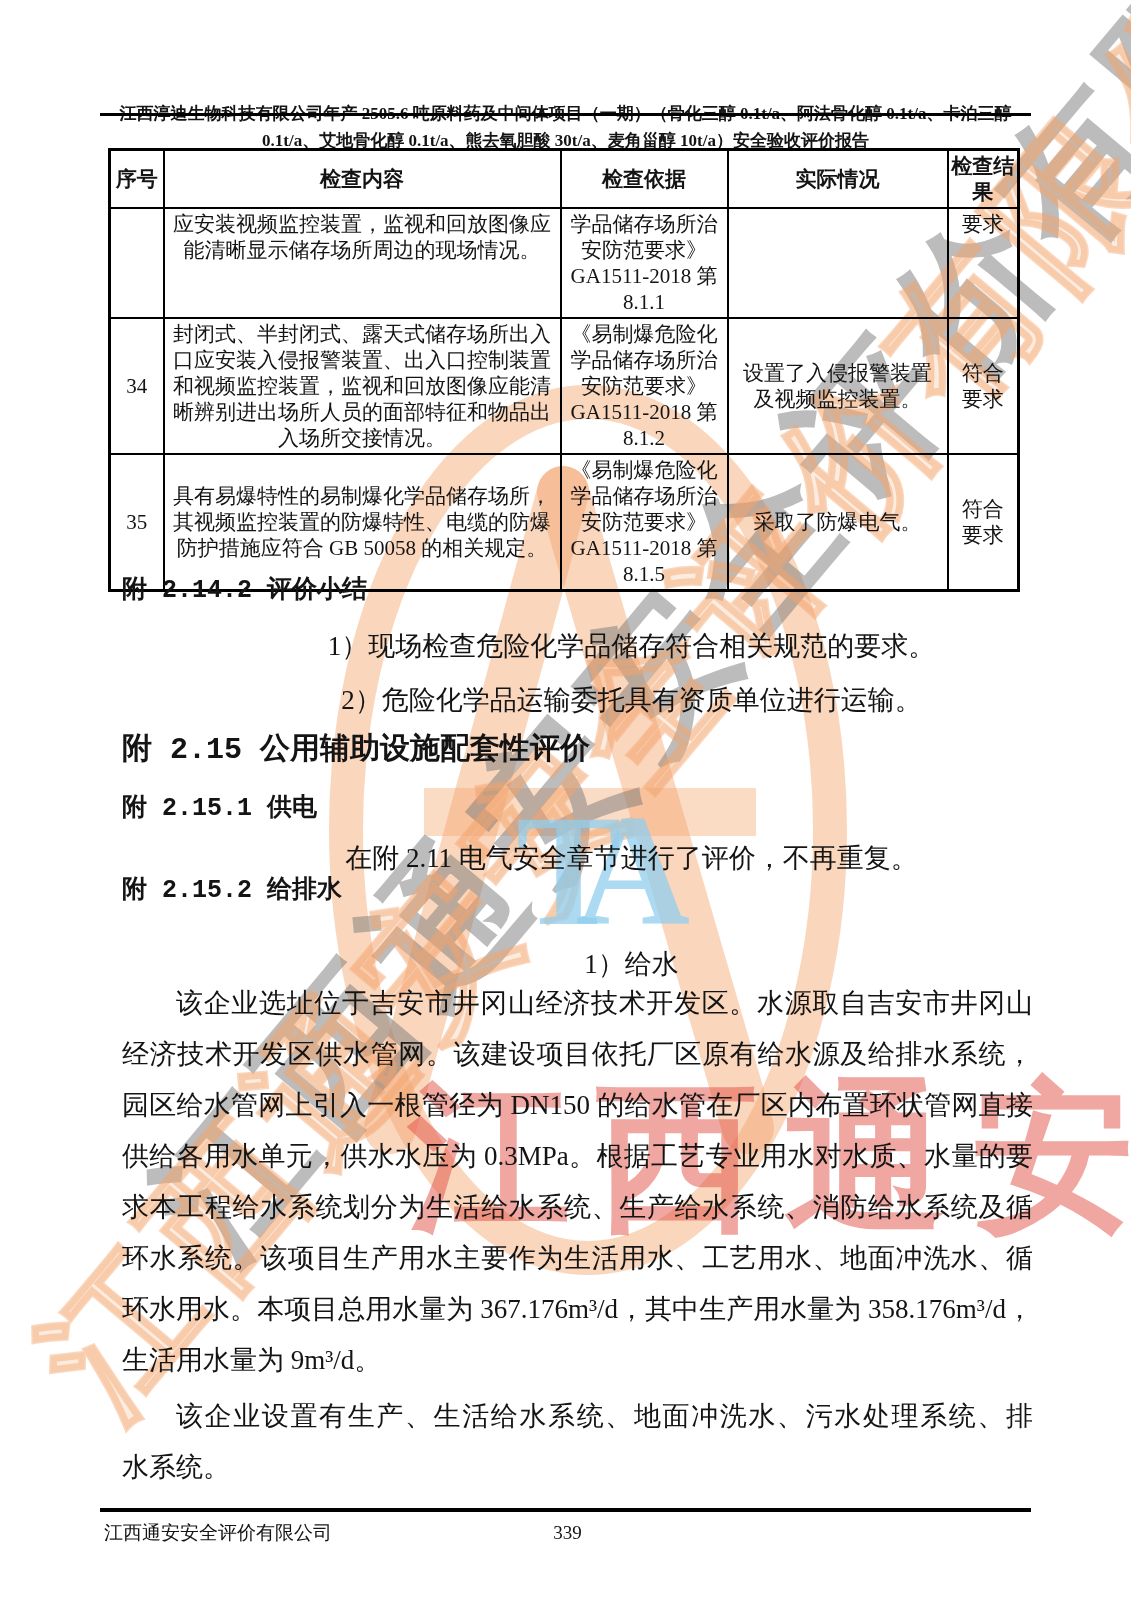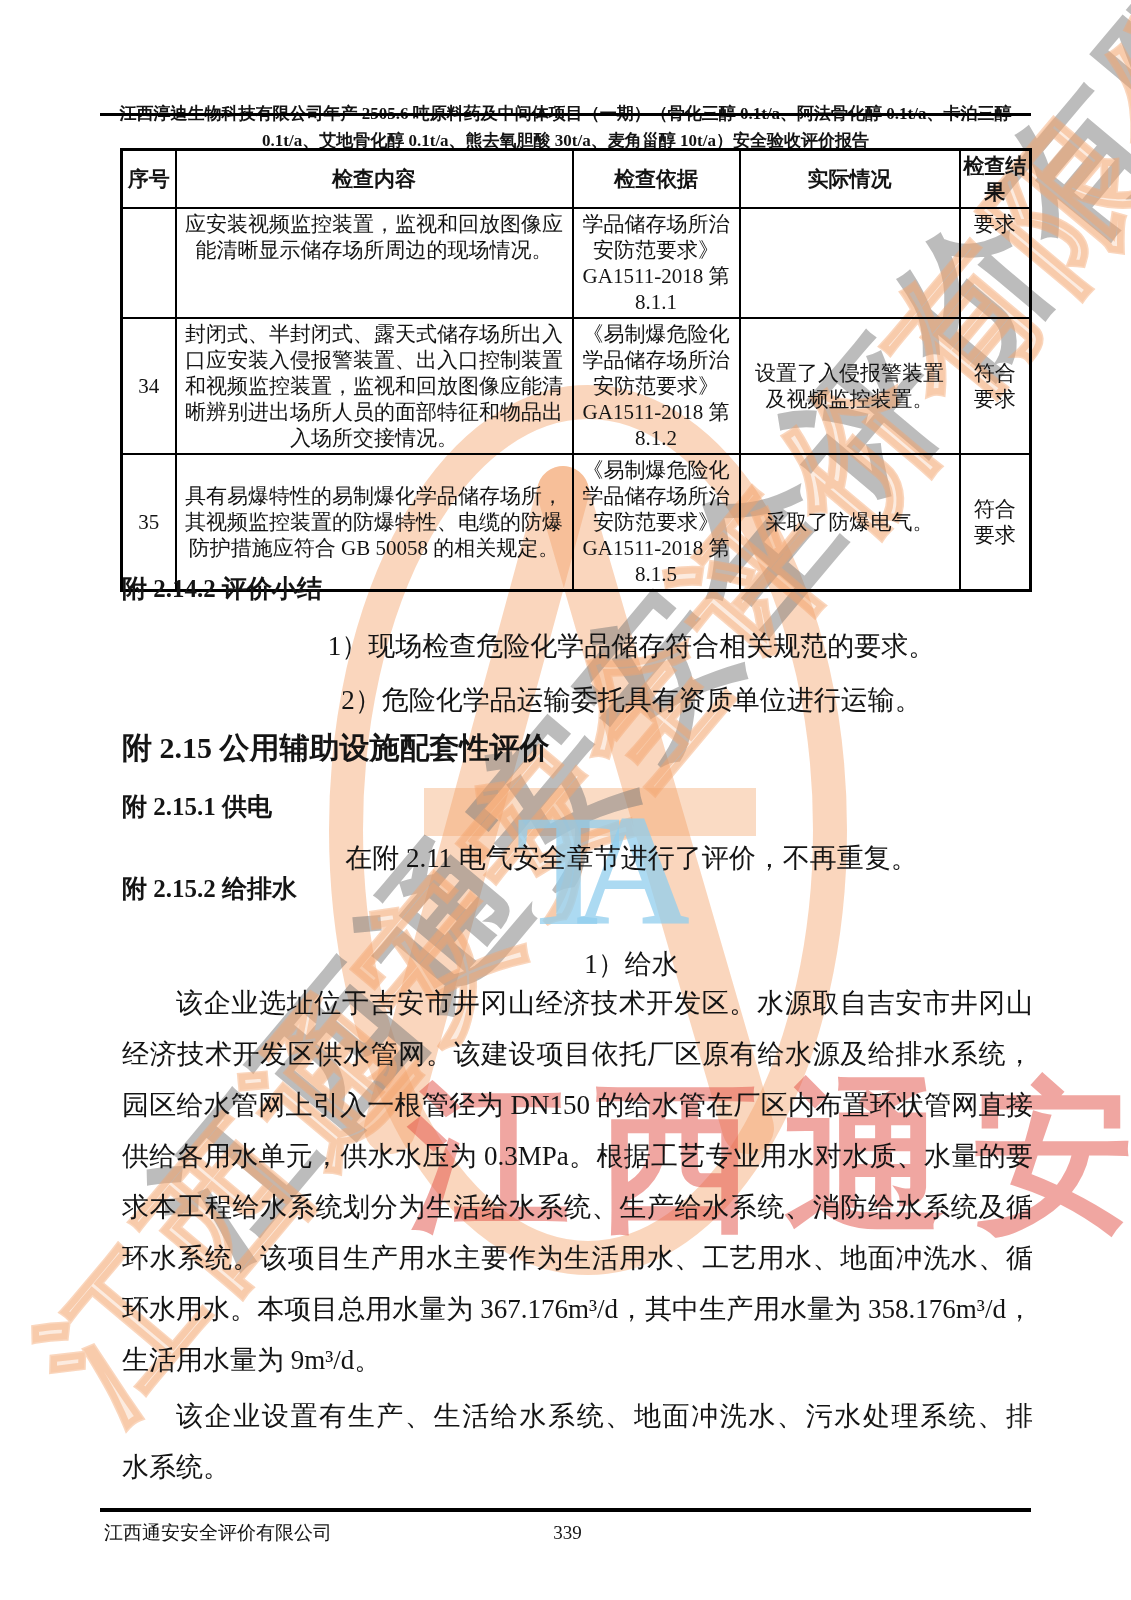--- a/index.html
+++ b/index.html
@@ -14,32 +14,32 @@
   .wm-orange{left:16px;top:1342px;color:rgba(243,164,108,0.22);-webkit-text-stroke:3px rgba(243,164,108,0.45);}
   .wm-red{position:absolute;left:408px;top:1078px;font-weight:bold;font-size:162px;letter-spacing:26px;
           line-height:162px;color:rgba(226,77,68,0.50);white-space:nowrap;}
   .wm-ta{position:absolute;left:516px;top:792px;font-weight:bold;font-size:158px;line-height:158px;
          letter-spacing:-34px;color:rgba(144,206,238,0.75);font-family:"Liberation Serif",serif;}
   
   .hdr{left:100px;top:56px;width:931px;text-align:center;font-size:17px;font-weight:bold;
        line-height:27px;margin-top:44px;}
   .hdr-rule{left:100px;top:113px;width:931px;height:3px;background:#000;}
   
-  table.chk{position:absolute;left:120px;top:148px;width:911px;border-collapse:collapse;
+  table.chk{position:absolute;left:108px;top:148px;width:911px;border-collapse:collapse;
             table-layout:fixed;font-size:21px;line-height:26px;}
   table.chk,table.chk td,table.chk th{border:2px solid #000;}
   table.chk{border:3px solid #000;}
   table.chk th{font-weight:bold;font-size:21px;padding:2px;}
   table.chk td{padding:2px 5px;text-align:center;vertical-align:middle;}
   .col-no{width:54px;} .col-content{width:397px;} .col-basis{width:167px;}
   .col-actual{width:220px;} .col-result{width:71px;}
   tr.h-hdr{height:54px;} tr.h-r0{height:103px;} tr.h-r34{height:127px;} tr.h-r35{height:125px;}
   tr.h-r0 td{vertical-align:top;}
   
-  .hei{font-family:Liberation Serif, serif;font-weight:bold;}
+  .hei{font-family:Liberation Mono, monospace;font-weight:bold;}
   .h-sub{left:122px;width:911px;font-size:25px;}
   .h-big{left:122px;width:911px;font-size:30px;}
   .body-line{left:122px;width:911px;font-size:27px;line-height:40px;text-align:center;}
   .ind{padding-left:54px;}
   .para{left:122px;width:911px;font-size:27px;}
   .para .ln{height:51px;line-height:51px;overflow:hidden;}
   .jl{text-align:justify;text-align-last:justify;}
   .ln.ind{padding-left:54px;}
   
   .ftr-rule{left:100px;top:1508px;width:931px;height:4px;background:#000;}

